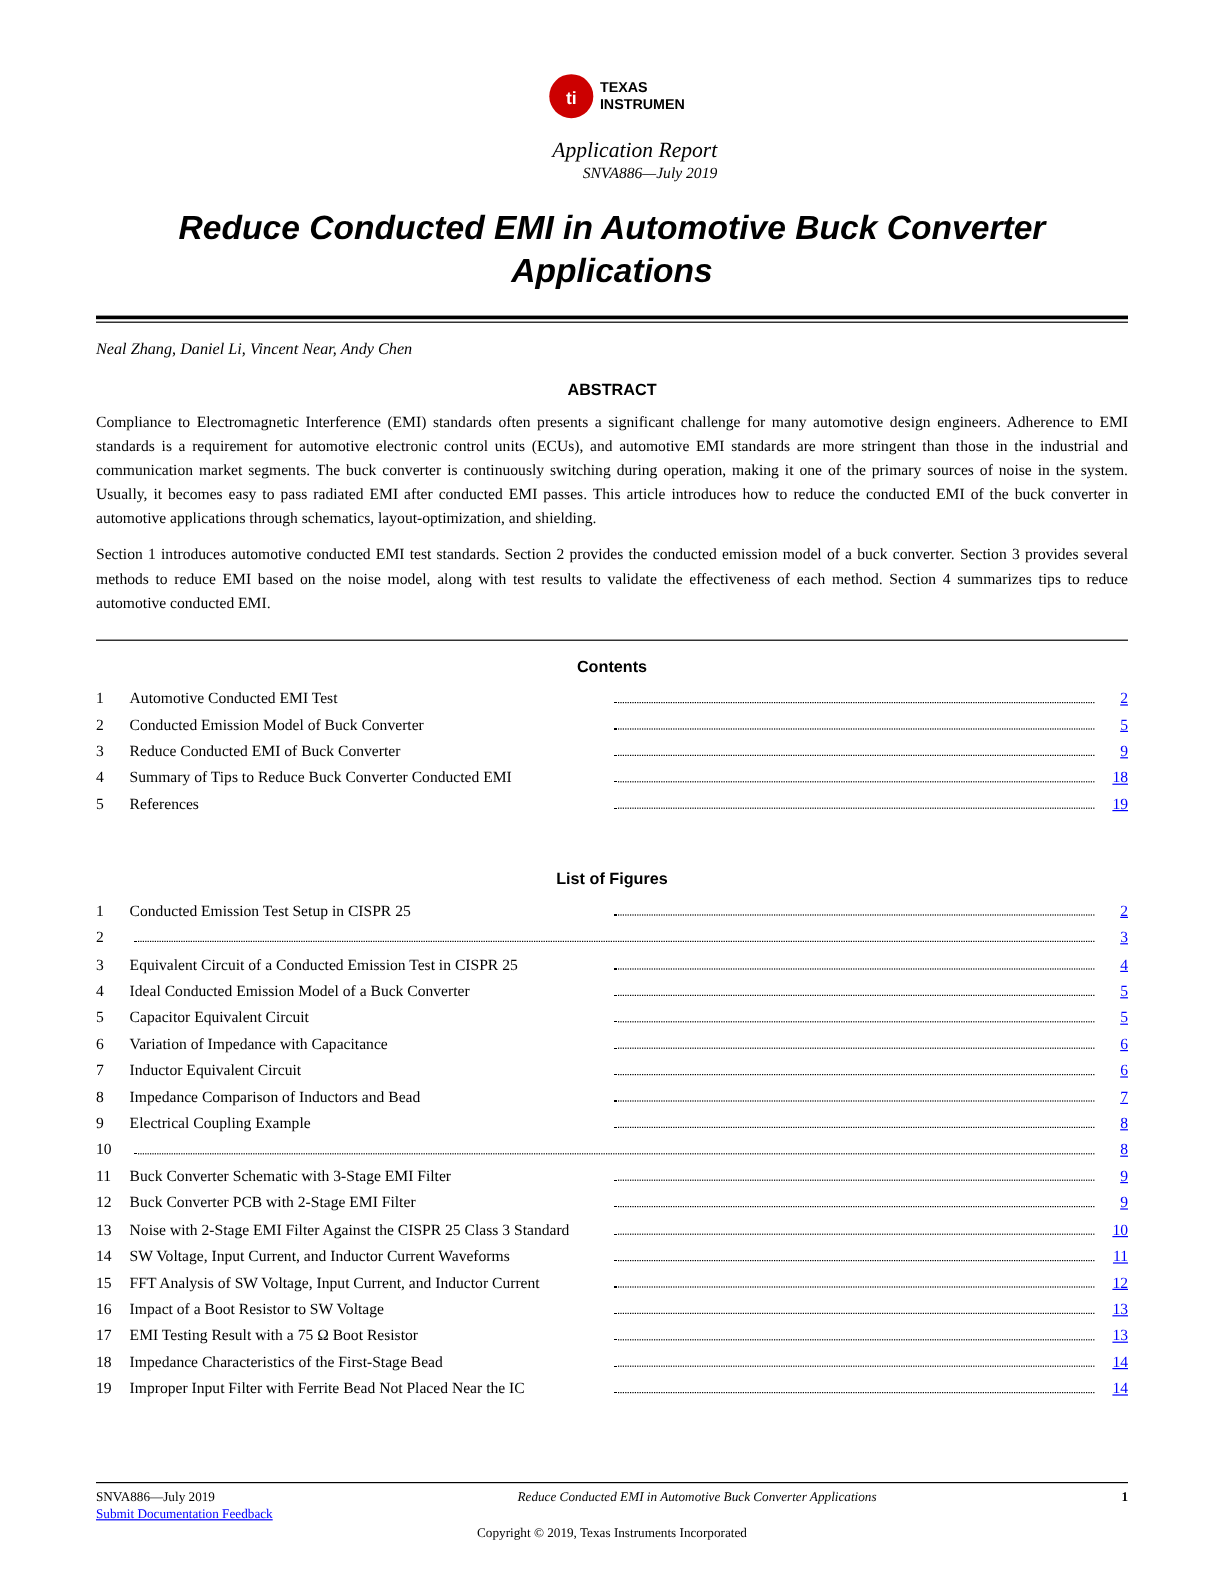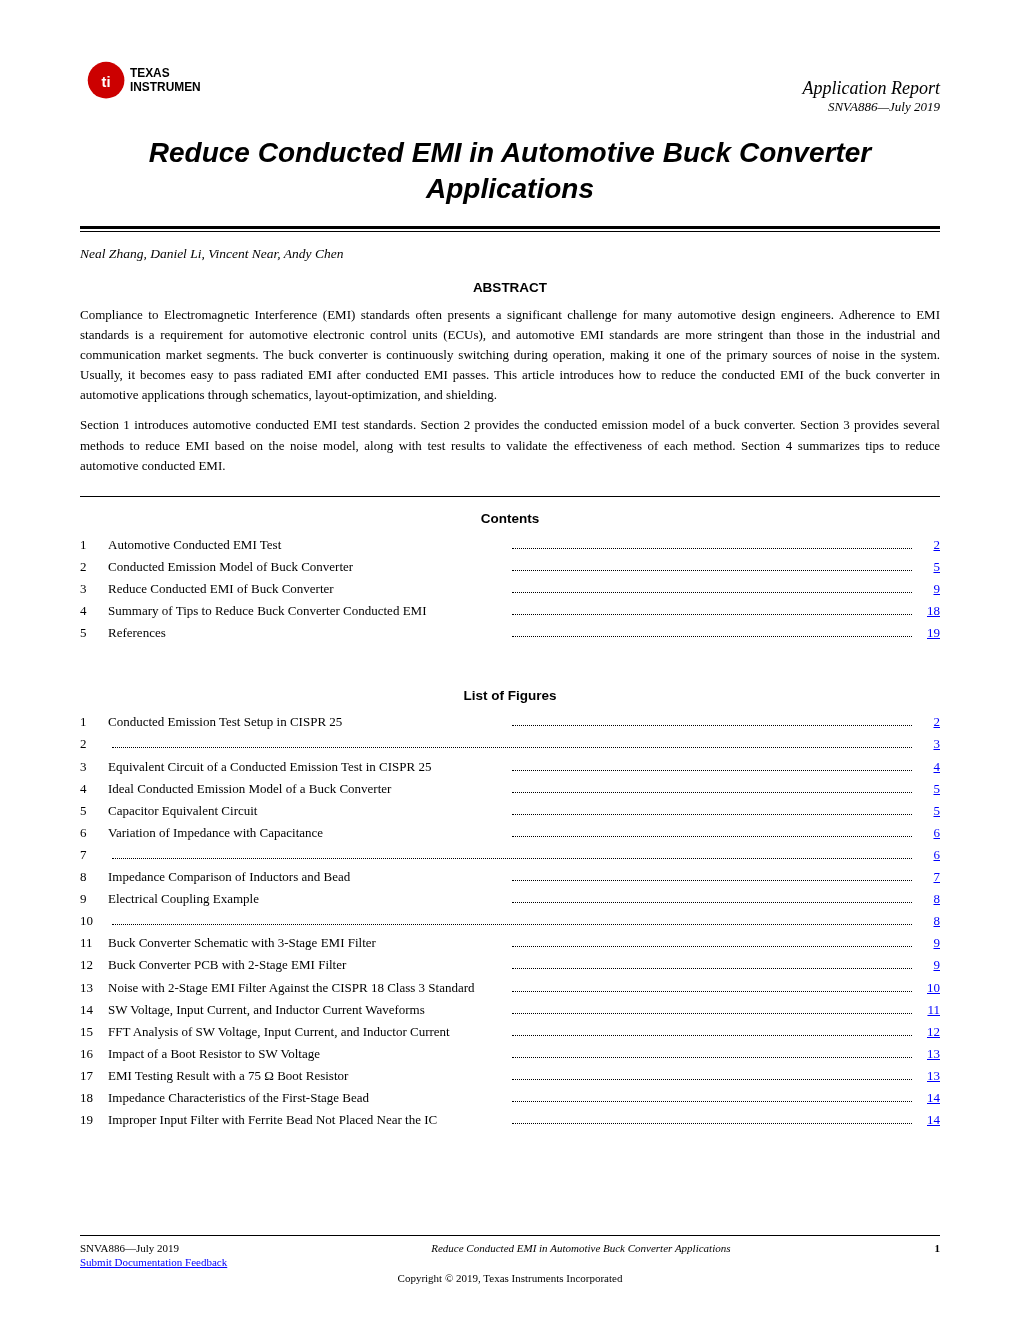--- a/index.html
+++ b/index.html
@@ -16,22 +16,23 @@
       min-height: 1320px;
       background: #fff;
       padding: 60px 80px 60px 80px;
       position: relative;
     }
 
     
     .header {
       display: flex;
       justify-content: space-between;
-      align-items: flex-end;
+      align-items: center;
       margin-bottom: 20px;
+      flex-direction: column;
     }
     .logo-area {
       display: flex;
       align-items: center;
       gap: 10px;
     }
     .logo-svg {
       width: 120px;
       height: 55px;
     }
@@ -334,20 +335,21 @@
       <span class="lof-page">5</span>
     </div>
         <div class="lof-row">
       <span class="lof-num">6</span>
       <span class="lof-label">Variation of Impedance with Capacitance</span>
       <span class="lof-dots"></span>
       <span class="lof-page">6</span>
     </div>
         <div class="lof-row">
       <span class="lof-num">7</span>
+      <span class="lof-label">Inductor Equivalent Circuit</span>
       <span class="lof-dots"></span>
       <span class="lof-page">6</span>
     </div>
         <div class="lof-row">
       <span class="lof-num">8</span>
       <span class="lof-label">Impedance Comparison of Inductors and Bead</span>
       <span class="lof-dots"></span>
       <span class="lof-page">7</span>
     </div>
         <div class="lof-row">
@@ -368,21 +370,21 @@
       <span class="lof-page">9</span>
     </div>
         <div class="lof-row">
       <span class="lof-num">12</span>
       <span class="lof-label">Buck Converter PCB with 2-Stage EMI Filter</span>
       <span class="lof-dots"></span>
       <span class="lof-page">9</span>
     </div>
         <div class="lof-row">
       <span class="lof-num">13</span>
-      <span class="lof-label">Noise with 2-Stage EMI Filter Against the CISPR 18 Class 3 Standard</span>
+      <span class="lof-label">Noise with 2-Stage EMI Filter Against the CISPR 25 Class 3 Standard</span>
       <span class="lof-dots"></span>
       <span class="lof-page">10</span>
     </div>
         <div class="lof-row">
       <span class="lof-num">14</span>
       <span class="lof-label">SW Voltage, Input Current, and Inductor Current Waveforms</span>
       <span class="lof-dots"></span>
       <span class="lof-page">11</span>
     </div>
         <div class="lof-row">

